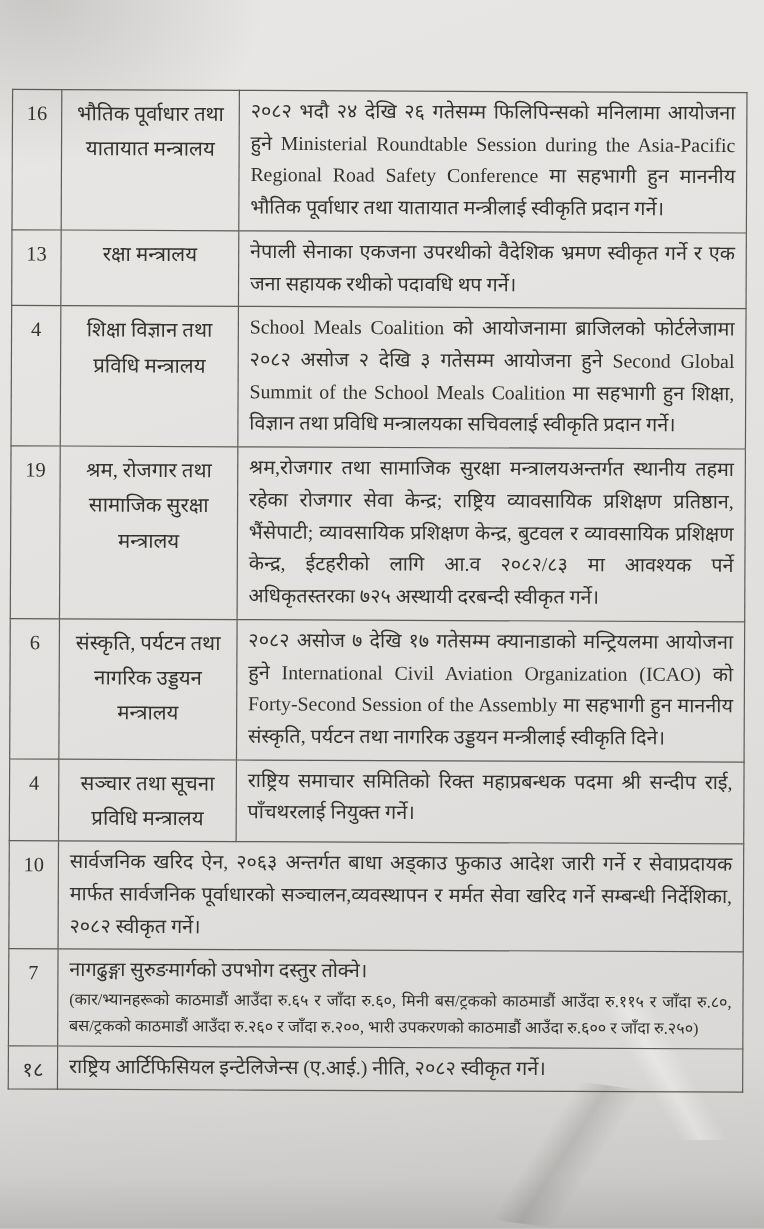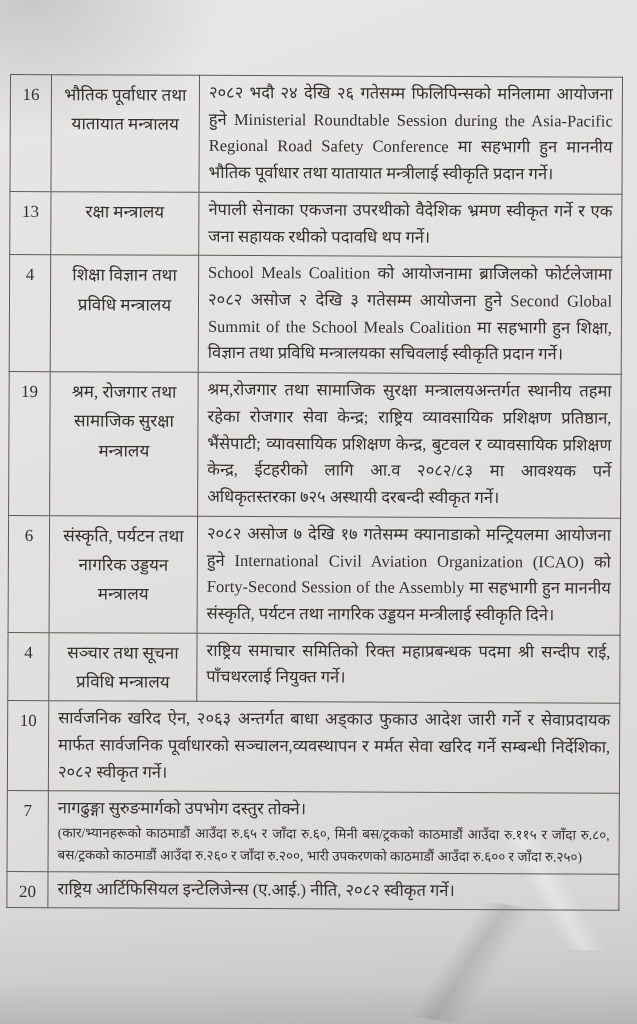--- a/index.html
+++ b/index.html
@@ -154,19 +154,19 @@
         </td>
       </tr>
       <tr>
         <td class="num">7</td>
         <td class="desc" colspan="2">
           <div class="decision-text">नागढुङ्गा सुरुङमार्गको उपभोग दस्तुर तोक्ने।</div>
           <div class="note-text">(कार/भ्यानहरूको काठमाडौं आउँदा रु.६५ र जाँदा रु.६०, मिनी बस/ट्रकको काठमाडौं आउँदा रु.११५ र जाँदा रु.८०, बस/ट्रकको काठमाडौं आउँदा रु.२६० र जाँदा रु.२००, भारी उपकरणको काठमाडौं आउँदा रु.६०० र जाँदा रु.२५०)</div>
         </td>
       </tr>
       <tr>
-        <td class="num">20</td>
+        <td class="num">१८</td>
         <td class="desc" colspan="2">
           <div class="decision-text">राष्ट्रिय आर्टिफिसियल इन्टेलिजेन्स (ए.आई.) नीति, २०८२ स्वीकृत गर्ने।</div>
         </td>
       </tr>
     </tbody>
 </table>
 
 </body></html>

